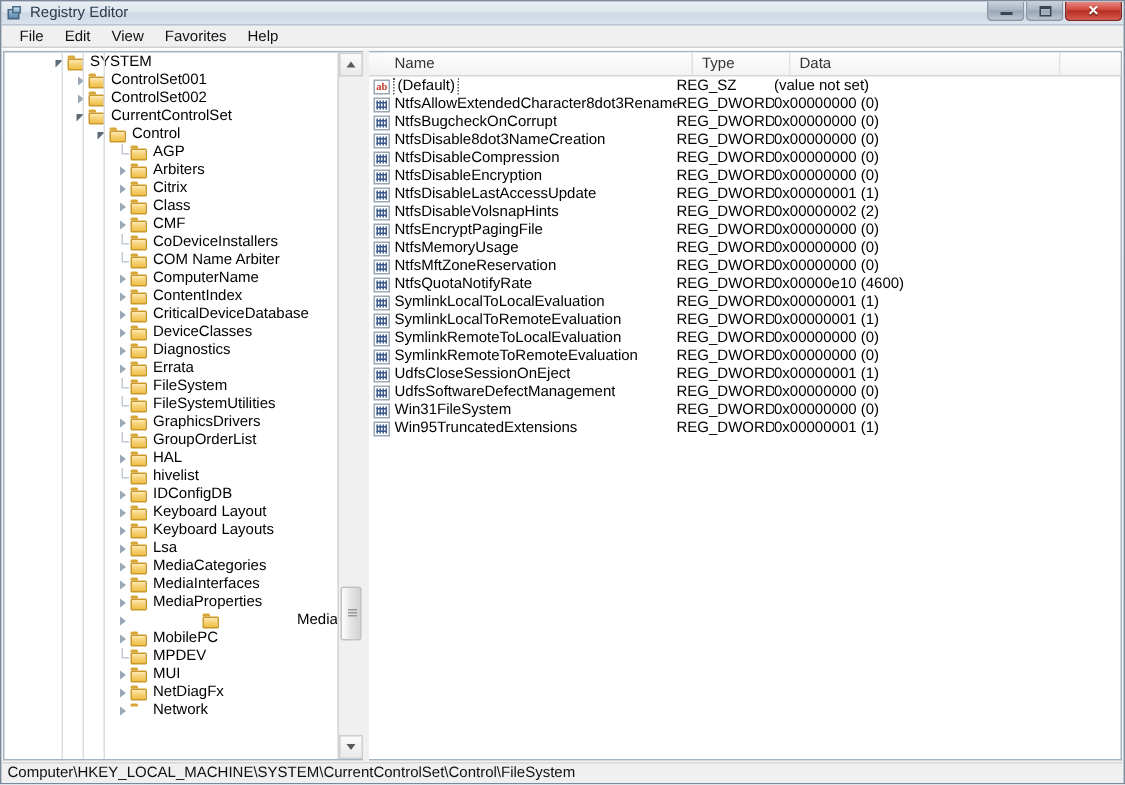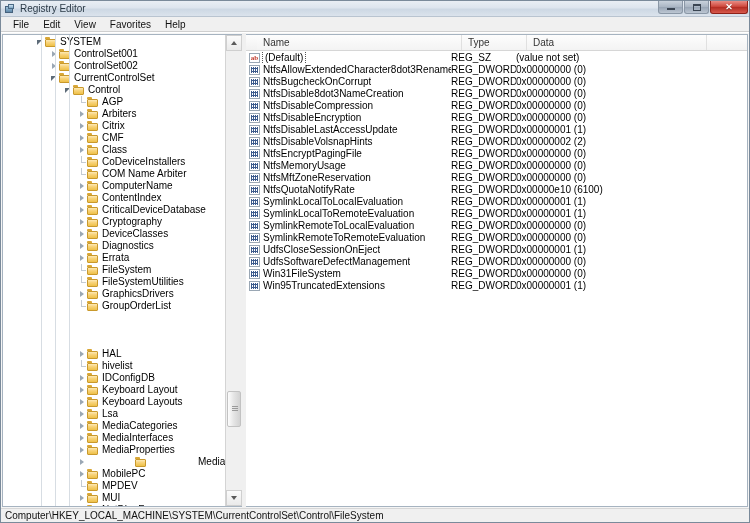--- a/index.html
+++ b/index.html
@@ -410,31 +410,31 @@
               <span class="bodyf"></span>
             </span>
             <span class="tlabel">Citrix</span>
           </div>
           <div class="tnode" style="padding-left: 74px;">
             <span class="exp collapsed"></span>
             <span class="fold">
               <span class="tab"></span>
               <span class="bodyf"></span>
             </span>
+            <span class="tlabel">Class</span>
+          </div>
+          <div class="tnode" style="padding-left: 74px;">
+            <span class="exp collapsed"></span>
+            <span class="fold">
+              <span class="tab"></span>
+              <span class="bodyf"></span>
+            </span>
             <span class="tlabel">CMF</span>
           </div>
           <div class="tnode" style="padding-left: 74px;">
-            <span class="exp collapsed"></span>
-            <span class="fold">
-              <span class="tab"></span>
-              <span class="bodyf"></span>
-            </span>
-            <span class="tlabel">Class</span>
-          </div>
-          <div class="tnode" style="padding-left: 74px;">
             <span class="exp leaf"></span>
             <span class="fold">
               <span class="tab"></span>
               <span class="bodyf"></span>
             </span>
             <span class="tlabel">CoDeviceInstallers</span>
           </div>
           <div class="tnode" style="padding-left: 74px;">
             <span class="exp leaf"></span>
             <span class="fold">
@@ -466,28 +466,20 @@
               <span class="bodyf"></span>
             </span>
             <span class="tlabel">CriticalDeviceDatabase</span>
           </div>
           <div class="tnode" style="padding-left: 74px;">
             <span class="exp collapsed"></span>
             <span class="fold">
               <span class="tab"></span>
               <span class="bodyf"></span>
             </span>
-            <span class="tlabel">Cryptography</span>
-          </div>
-          <div class="tnode" style="padding-left: 74px;">
-            <span class="exp collapsed"></span>
-            <span class="fold">
-              <span class="tab"></span>
-              <span class="bodyf"></span>
-            </span>
             <span class="tlabel">DeviceClasses</span>
           </div>
           <div class="tnode" style="padding-left: 74px;">
             <span class="exp collapsed"></span>
             <span class="fold">
               <span class="tab"></span>
               <span class="bodyf"></span>
             </span>
             <span class="tlabel">Diagnostics</span>
           </div>
@@ -524,21 +516,21 @@
             <span class="tlabel">GraphicsDrivers</span>
           </div>
           <div class="tnode" style="padding-left: 74px;">
             <span class="exp leaf"></span>
             <span class="fold">
               <span class="tab"></span>
               <span class="bodyf"></span>
             </span>
             <span class="tlabel">GroupOrderList</span>
           </div>
-          <div class="tnode" style="padding-left: 74px; margin-top: 36px;">
+          <div class="tnode" style="padding-left: 74px;">
             <span class="exp collapsed"></span>
             <span class="fold">
               <span class="tab"></span>
               <span class="bodyf"></span>
             </span>
             <span class="tlabel">HAL</span>
           </div>
           <div class="tnode" style="padding-left: 74px;">
             <span class="exp leaf"></span>
             <span class="fold">
@@ -845,21 +837,21 @@
                 <i></i>
                 <i></i>
                 <i></i>
                 <i></i>
                 <b></b>
                 <b></b>
               </span>
               <span class="name-text">NtfsQuotaNotifyRate</span>
             </div>
             <div class="cell-type">REG_DWORD</div>
-            <div class="cell-data">0x00000e10 (6100)</div>
+            <div class="cell-data">0x00000e10 (4600)</div>
           </div>
           <div class="row">
             <div class="cell-name">
               <span class="vicon bin">
                 <i></i>
                 <i></i>
                 <i></i>
                 <i></i>
                 <b></b>
                 <b></b>

